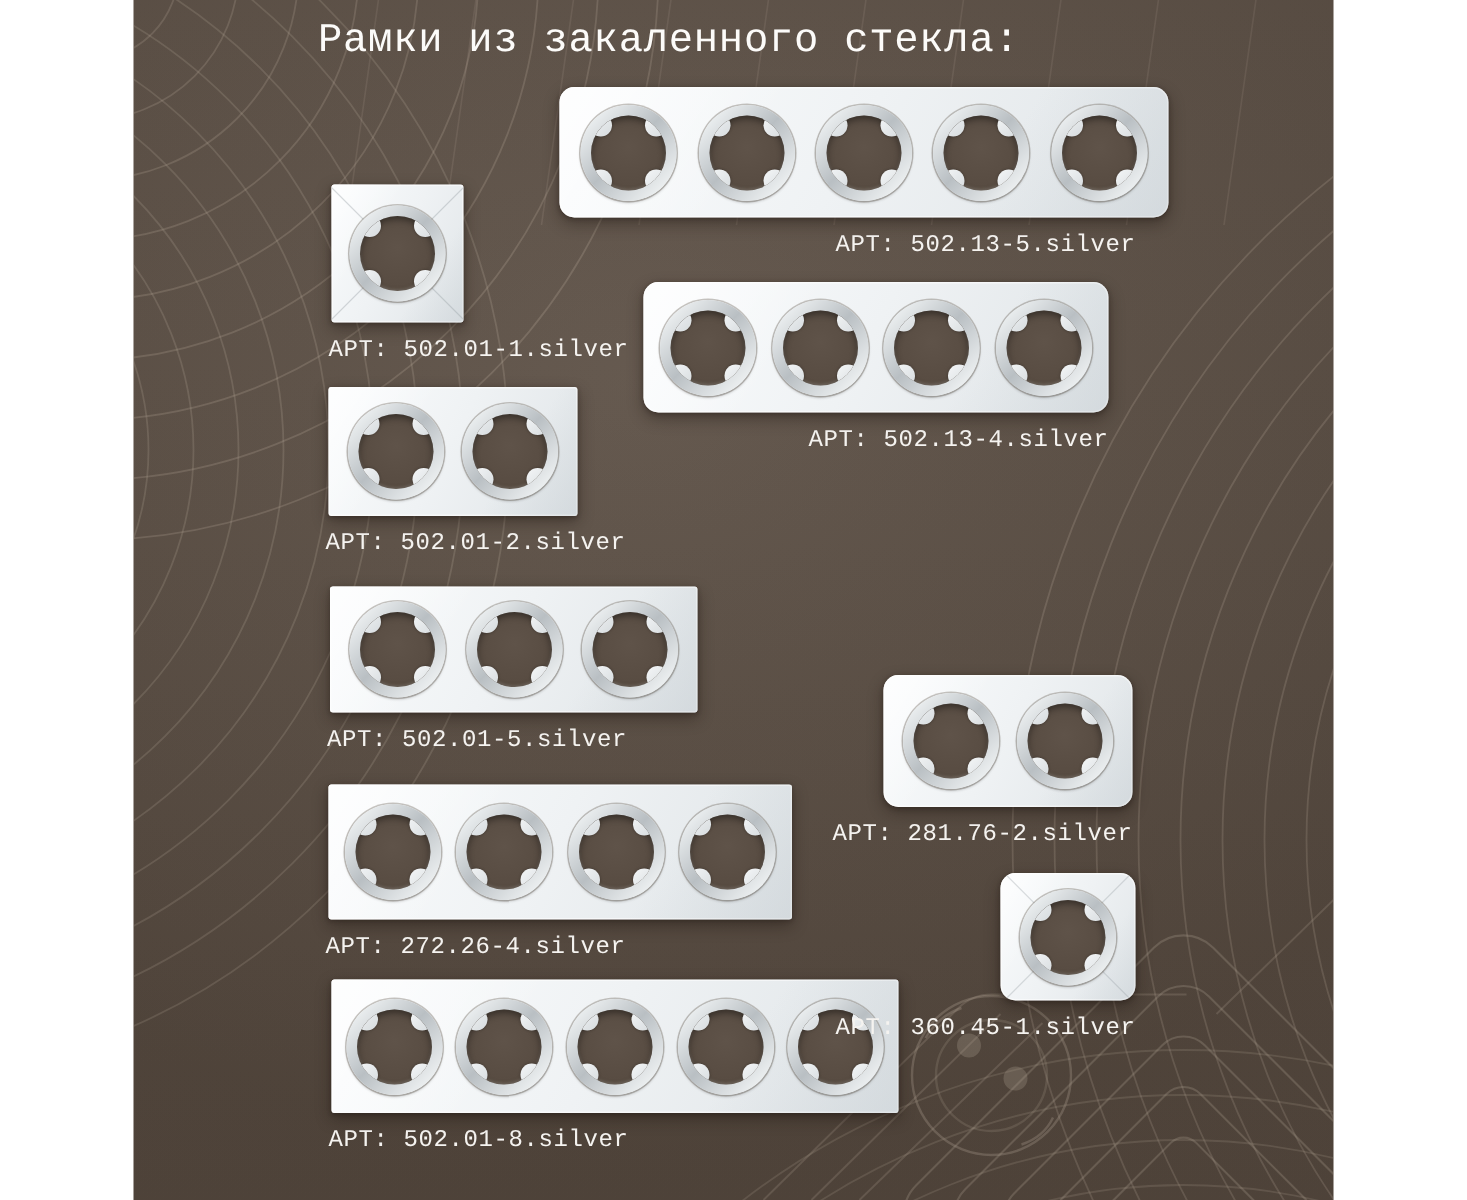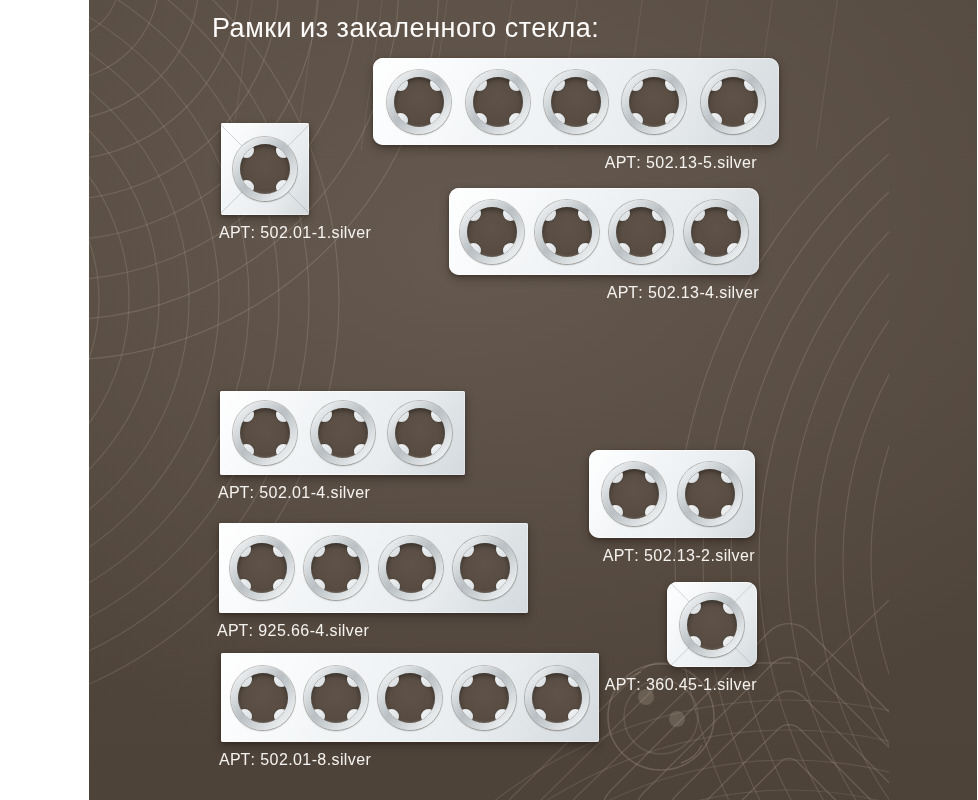--- a/index.html
+++ b/index.html
@@ -2,22 +2,23 @@
 <html><head>
 <meta charset="utf-8">
 <style>
   html,body{margin:0;padding:0;background:#ffffff;}
   .canvas{
     position:relative;width:978px;height:800px;background:#ffffff;overflow:hidden;
     font-family:"Liberation Sans", sans-serif;
   }
   
   .photo{
-    position:absolute;left:89px;top:0;width:888px;height:800px;overflow:hidden;
+    position:absolute;left:89px;top:0;width:800px;height:800px;overflow:hidden;
     background:linear-gradient(180deg,#5e5248 0%,#5b4f45 45%,#564a40 100%);
+    font-family:Liberation Mono, monospace;
   }
   .photo::after{
     content:"";position:absolute;inset:0;z-index:1;pointer-events:none;
     background:radial-gradient(95% 75% at 42% 32%, rgba(255,246,235,0.06), rgba(18,11,6,0.12) 85%);
   }
   .contours{position:absolute;left:0;top:0;z-index:0;}
   .title{
     position:absolute;left:123px;top:13px;z-index:2;
     color:#fcfbf9;font-size:27px;font-weight:400;letter-spacing:.5px;white-space:nowrap;
   }
@@ -160,20 +161,40 @@
                 <i class="tab tl"></i>
                 <i class="tab tr"></i>
                 <i class="tab bl"></i>
                 <i class="tab br"></i>
               </div>
             </div></div>
       </div>
       <div class="label">АРТ: 502.01-1.silver</div>
     </div>
 
+    <div class="product col-left" style="left:130px;top:258px;width:166px">
+      <div class="frame s01" style="height:86px">
+        <div class="openings" style="display:contents"><div class="opening">
+              <div class="hole">
+                <i class="tab tl"></i>
+                <i class="tab tr"></i>
+                <i class="tab bl"></i>
+                <i class="tab br"></i>
+              </div>
+            </div><div class="opening">
+              <div class="hole">
+                <i class="tab tl"></i>
+                <i class="tab tr"></i>
+                <i class="tab bl"></i>
+                <i class="tab br"></i>
+              </div>
+            </div></div>
+      </div>
+      <div class="label">АРТ: 502.01-2.silver</div>
+    </div>
 
     <div class="product col-left" style="left:131px;top:391px;width:245px">
       <div class="frame s01" style="height:84px">
         <div class="openings" style="display:contents"><div class="opening">
               <div class="hole">
                 <i class="tab tl"></i>
                 <i class="tab tr"></i>
                 <i class="tab bl"></i>
                 <i class="tab br"></i>
               </div>
@@ -186,21 +207,21 @@
               </div>
             </div><div class="opening">
               <div class="hole">
                 <i class="tab tl"></i>
                 <i class="tab tr"></i>
                 <i class="tab bl"></i>
                 <i class="tab br"></i>
               </div>
             </div></div>
       </div>
-      <div class="label">АРТ: 502.01-4.silver</div>
+      <div class="label">АРТ: 502.01-5.silver</div>
     </div>
 
     <div class="product col-left" style="left:130px;top:523px;width:309px">
       <div class="frame s01" style="height:90px">
         <div class="openings" style="display:contents"><div class="opening">
               <div class="hole">
                 <i class="tab tl"></i>
                 <i class="tab tr"></i>
                 <i class="tab bl"></i>
                 <i class="tab br"></i>
@@ -221,21 +242,21 @@
               </div>
             </div><div class="opening">
               <div class="hole">
                 <i class="tab tl"></i>
                 <i class="tab tr"></i>
                 <i class="tab bl"></i>
                 <i class="tab br"></i>
               </div>
             </div></div>
       </div>
-      <div class="label">АРТ: 925.66-4.silver</div>
+      <div class="label">АРТ: 272.26-4.silver</div>
     </div>
 
     <div class="product col-left" style="left:132px;top:653px;width:378px">
       <div class="frame s01" style="height:89px">
         <div class="openings" style="display:contents"><div class="opening">
               <div class="hole">
                 <i class="tab tl"></i>
                 <i class="tab tr"></i>
                 <i class="tab bl"></i>
                 <i class="tab br"></i>
@@ -308,21 +329,21 @@
                 <i class="tab tl"></i>
                 <i class="tab tr"></i>
                 <i class="tab bl"></i>
                 <i class="tab br"></i>
               </div>
             </div></div>
       </div>
       <div class="label lab-inset">АРТ: 502.13-5.silver</div>
     </div>
 
-    <div class="product col-right" style="left:360px;top:188px;width:310px">
+    <div class="product col-right" style="left:340px;top:188px;width:310px">
       <div class="frame s13" style="height:87px">
         <div class="openings" style="display:contents"><div class="opening">
               <div class="hole">
                 <i class="tab tl"></i>
                 <i class="tab tr"></i>
                 <i class="tab bl"></i>
                 <i class="tab br"></i>
               </div>
             </div><div class="opening">
               <div class="hole">
@@ -362,21 +383,21 @@
               </div>
             </div><div class="opening">
               <div class="hole">
                 <i class="tab tl"></i>
                 <i class="tab tr"></i>
                 <i class="tab bl"></i>
                 <i class="tab br"></i>
               </div>
             </div></div>
       </div>
-      <div class="label">АРТ: 502.13-2.silver</div>
+      <div class="label">АРТ: 281.76-2.silver</div>
     </div>
 
     <div class="product col-right" style="left:578px;top:582px;width:90px">
       <div class="frame s13 g1" style="height:85px">
         <span class="frame-facets"></span>
         <div class="openings" style="display:contents"><div class="opening">
               <div class="hole">
                 <i class="tab tl"></i>
                 <i class="tab tr"></i>
                 <i class="tab bl"></i>

